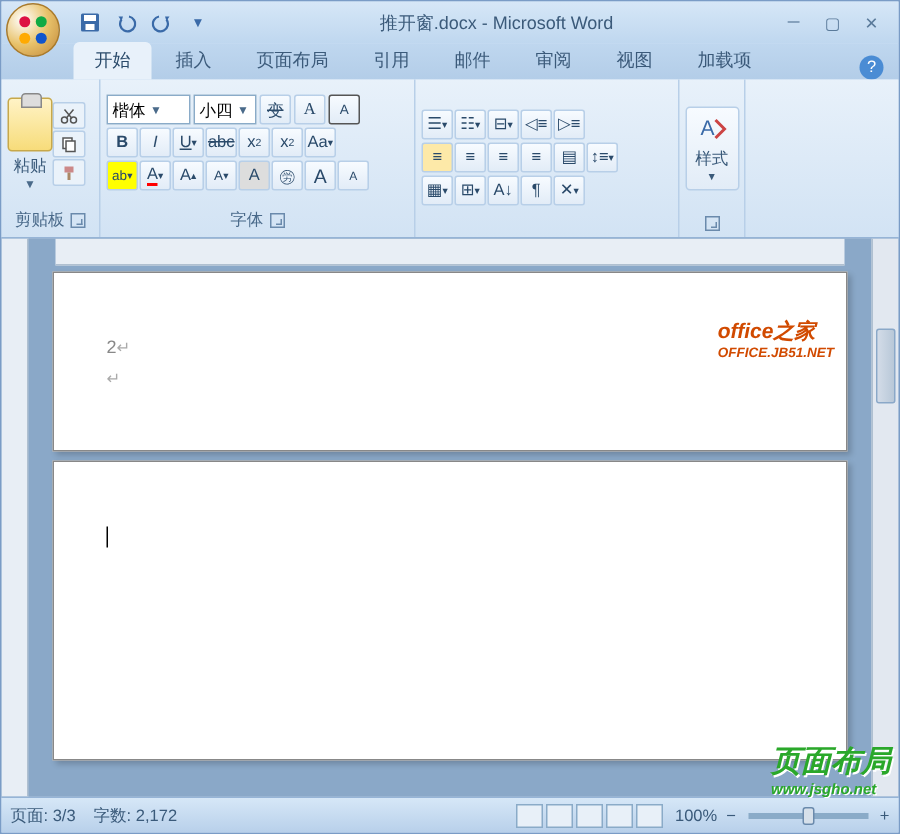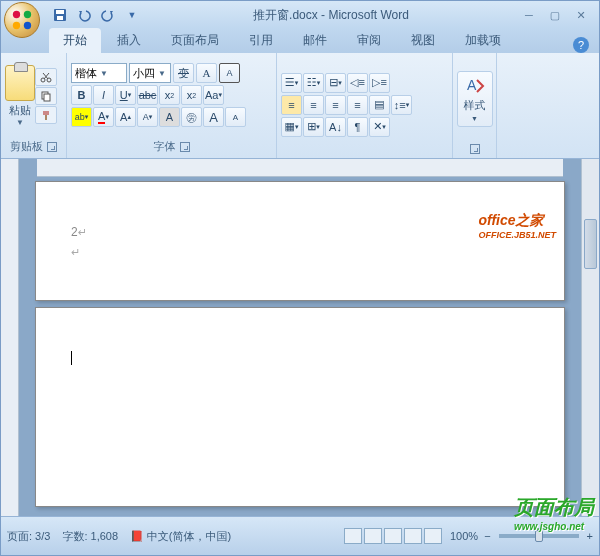--- a/index.html
+++ b/index.html
@@ -39,21 +39,21 @@
     .doc-content { flex: 1; background: #8aa8c8; overflow: auto; position: relative; }
     .ruler-v { width: 18px; background: #e8eef5; border-right: 1px solid #b0c0d0; }
     .ruler-h { height: 18px; background: #e8eef5; border-bottom: 1px solid #b0c0d0; position: absolute; top: 0; left: 18px; right: 18px; }
     .page { background: #fff; margin: 6px 16px; border: 1px solid #888; box-shadow: 2px 2px 4px rgba(0,0,0,0.2); padding: 40px 35px; position: relative; }
     .page1 { height: 120px; margin-top: 22px; }
     .page2 { height: 200px; }
     .page-text { font-size: 12px; color: #888; }
     .cursor { display: inline-block; width: 1px; height: 14px; background: #000; vertical-align: text-bottom; }
     .scrollbar-v { width: 18px; background: #e2e8f0; border-left: 1px solid #b0c0d0; position: relative; }
     .scroll-thumb { position: absolute; left: 2px; right: 2px; top: 60px; height: 50px; background: linear-gradient(90deg, #d3dce8, #b8c8d8); border: 1px solid #8aa8c8; border-radius: 2px; }
-    .statusbar { height: 39px; background: linear-gradient(#d6e7f7, #b8d0ea); border-top: 1px solid #96b4d6; display: flex; align-items: center; font-size: 11px; color: #3a5a7a; padding: 0 6px; gap: 12px; }
+    .statusbar { height: 24px; background: linear-gradient(#d6e7f7, #b8d0ea); border-top: 1px solid #96b4d6; display: flex; align-items: center; font-size: 11px; color: #3a5a7a; padding: 0 6px; gap: 12px; }
     .status-right { margin-left: auto; display: flex; align-items: center; gap: 2px; }
     .view-btn { width: 18px; height: 16px; border: 1px solid #8aabc8; background: #e8f0f8; }
     .zoom-slider { width: 80px; height: 4px; background: #8aabc8; margin: 0 6px; position: relative; }
     .zoom-thumb { position: absolute; left: 45%; top: -4px; width: 8px; height: 12px; background: #d6e0ea; border: 1px solid #6a8aac; border-radius: 2px; }
     .watermark1 { position: absolute; right: 44px; top: 165px; font-size: 14px; color: #d14a00; font-style: italic; font-weight: bold; margin-top: 47px; }
     .watermark1 small { display: block; font-size: 9px; color: #d14a00; }
     .watermark2 { position: absolute; right: 6px; bottom: 24px; font-size: 20px; color: #2aa82a; font-weight: bold; font-style: italic; text-shadow: 1px 1px 0 #fff; }
     .watermark2 small { font-size: 10px; display: block; text-align: left; }
     .para-mark { color: #aaa; font-size: 11px; }
   </style>
@@ -265,22 +265,21 @@
         <span class="cursor"></span>
       </div>
     </div>
     <div class="scrollbar-v">
       <div class="scroll-thumb"></div>
     </div>
   </div>
 
   <div class="statusbar">
     <span>页面: 3/3</span>
-    <span>字数: 1,608</span>
-    <span>📕 <span>中文(简体，中国)</span></span>
+    <span>字数: 2,172</span>
     <div class="status-right">
       <div class="view-btn"></div>
       <div class="view-btn"></div>
       <div class="view-btn"></div>
       <div class="view-btn"></div>
       <div class="view-btn"></div>
       <span style="margin-left:6px">100%</span>
       <span style="margin-left:4px">−</span>
       <div class="zoom-slider">
           <div class="zoom-thumb"></div>

